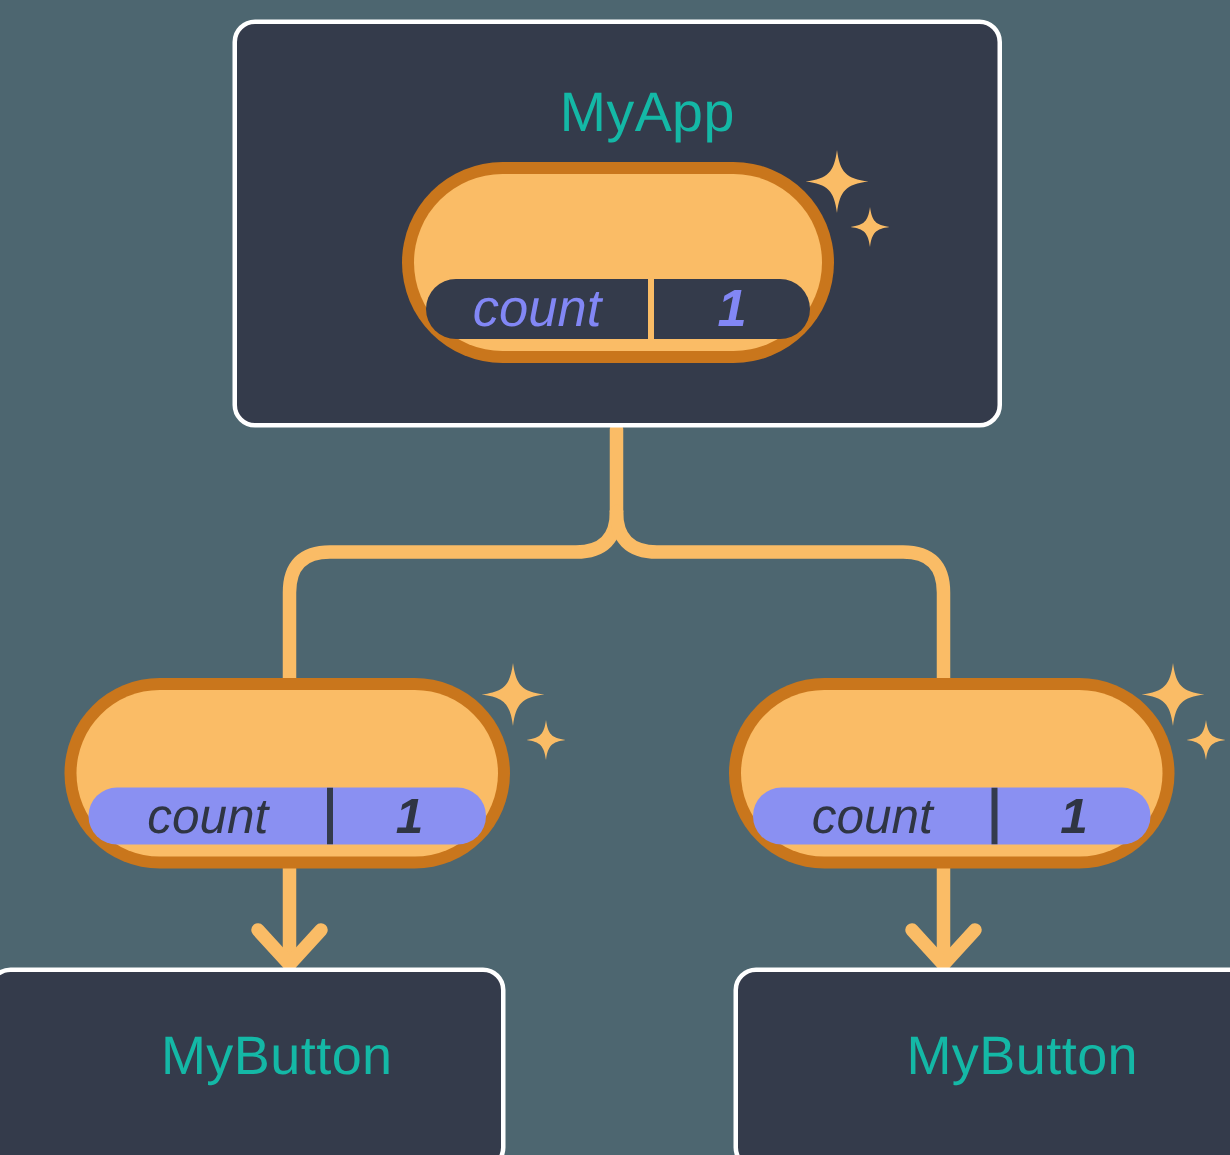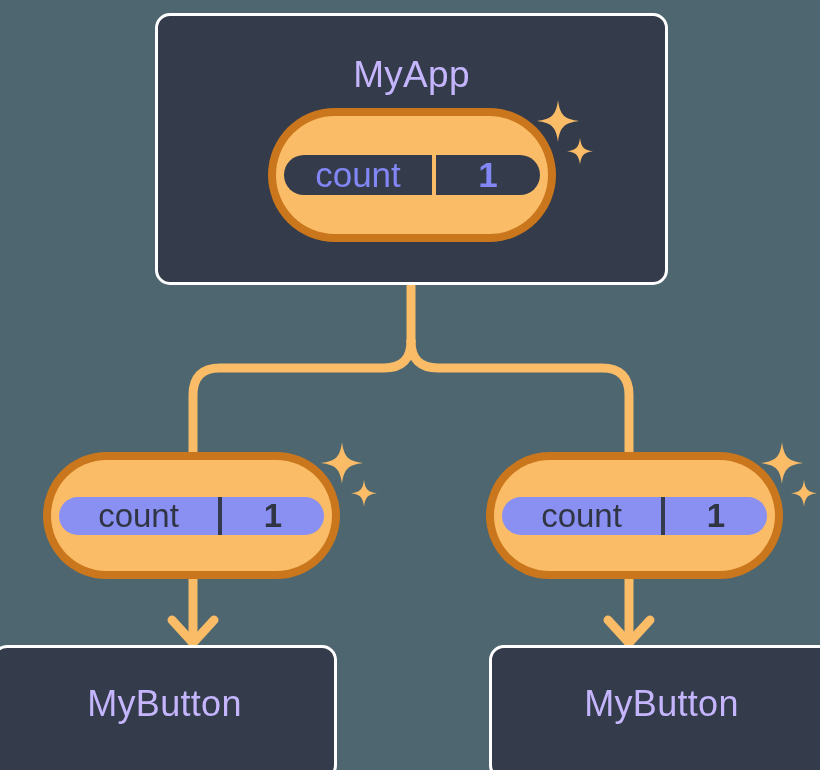--- a/index.html
+++ b/index.html
@@ -32,22 +32,23 @@
     background: #343B4B;
     border: 3px solid #ffffff;
     border-radius: 15px;
     z-index: 2;
   }
   .card-title {
     position: absolute;
     left: 0;
     width: 100%;
     text-align: center;
-    color: #c4b5fd;
+    color: #14b8a6;
     letter-spacing: .3px;
+    padding-left: 20px;
   }
 
   #card-myapp {
     left: 155px;  top: 13px;
     width: 513px; height: 272px;
   }
   #card-myapp .card-title {
     top: 38px;
     font-size: 37px;
   }
@@ -74,25 +75,26 @@
     z-index: 3;
     border-radius: 999px;
     
     background: #C9761C;
     padding: 8px;
   }
   .pill-inner {
     box-sizing: border-box;
     flex: 1 1 auto;
     display: flex;
-    align-items: center;
+    align-items: flex-end;
     border-radius: 999px;
     
     background: #FABC66;
     padding: 8px;
+    font-style: italic;
   }
   .pill-body {
     box-sizing: border-box;
     flex: 1 1 auto;
     display: flex;
     align-items: stretch;
     border-radius: 999px;
     overflow: hidden;
   }
   .pill-key, .pill-val {

